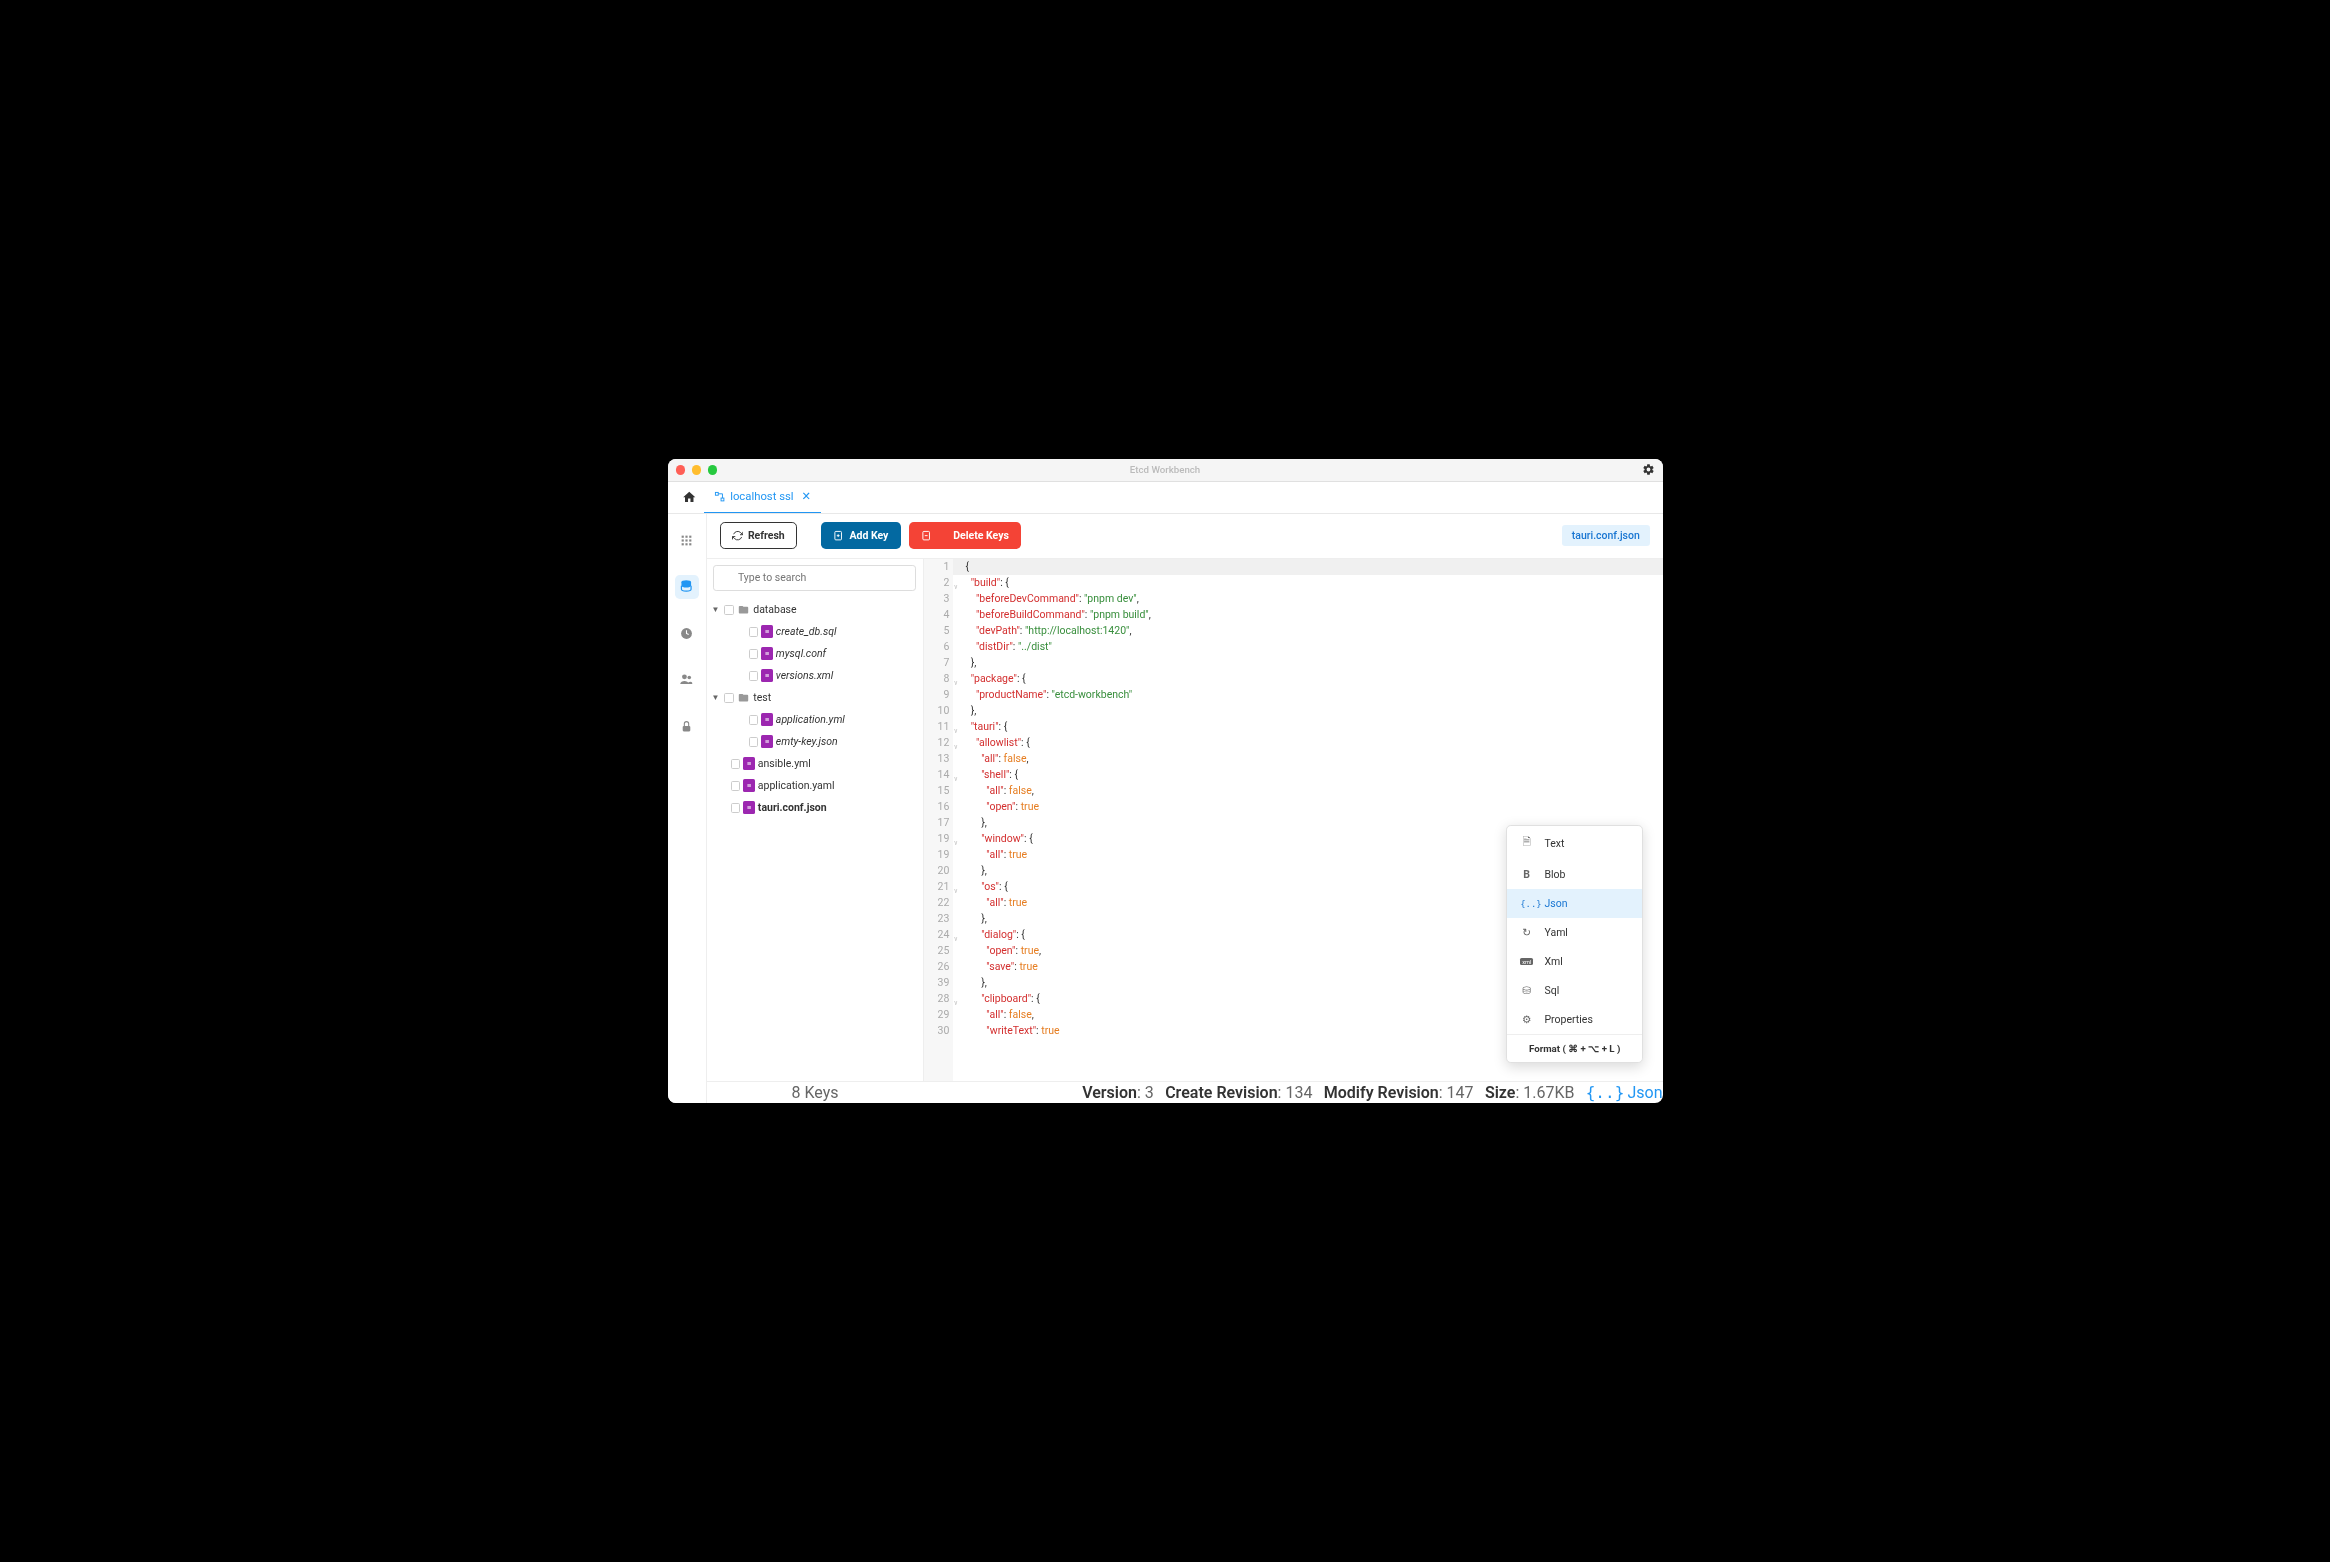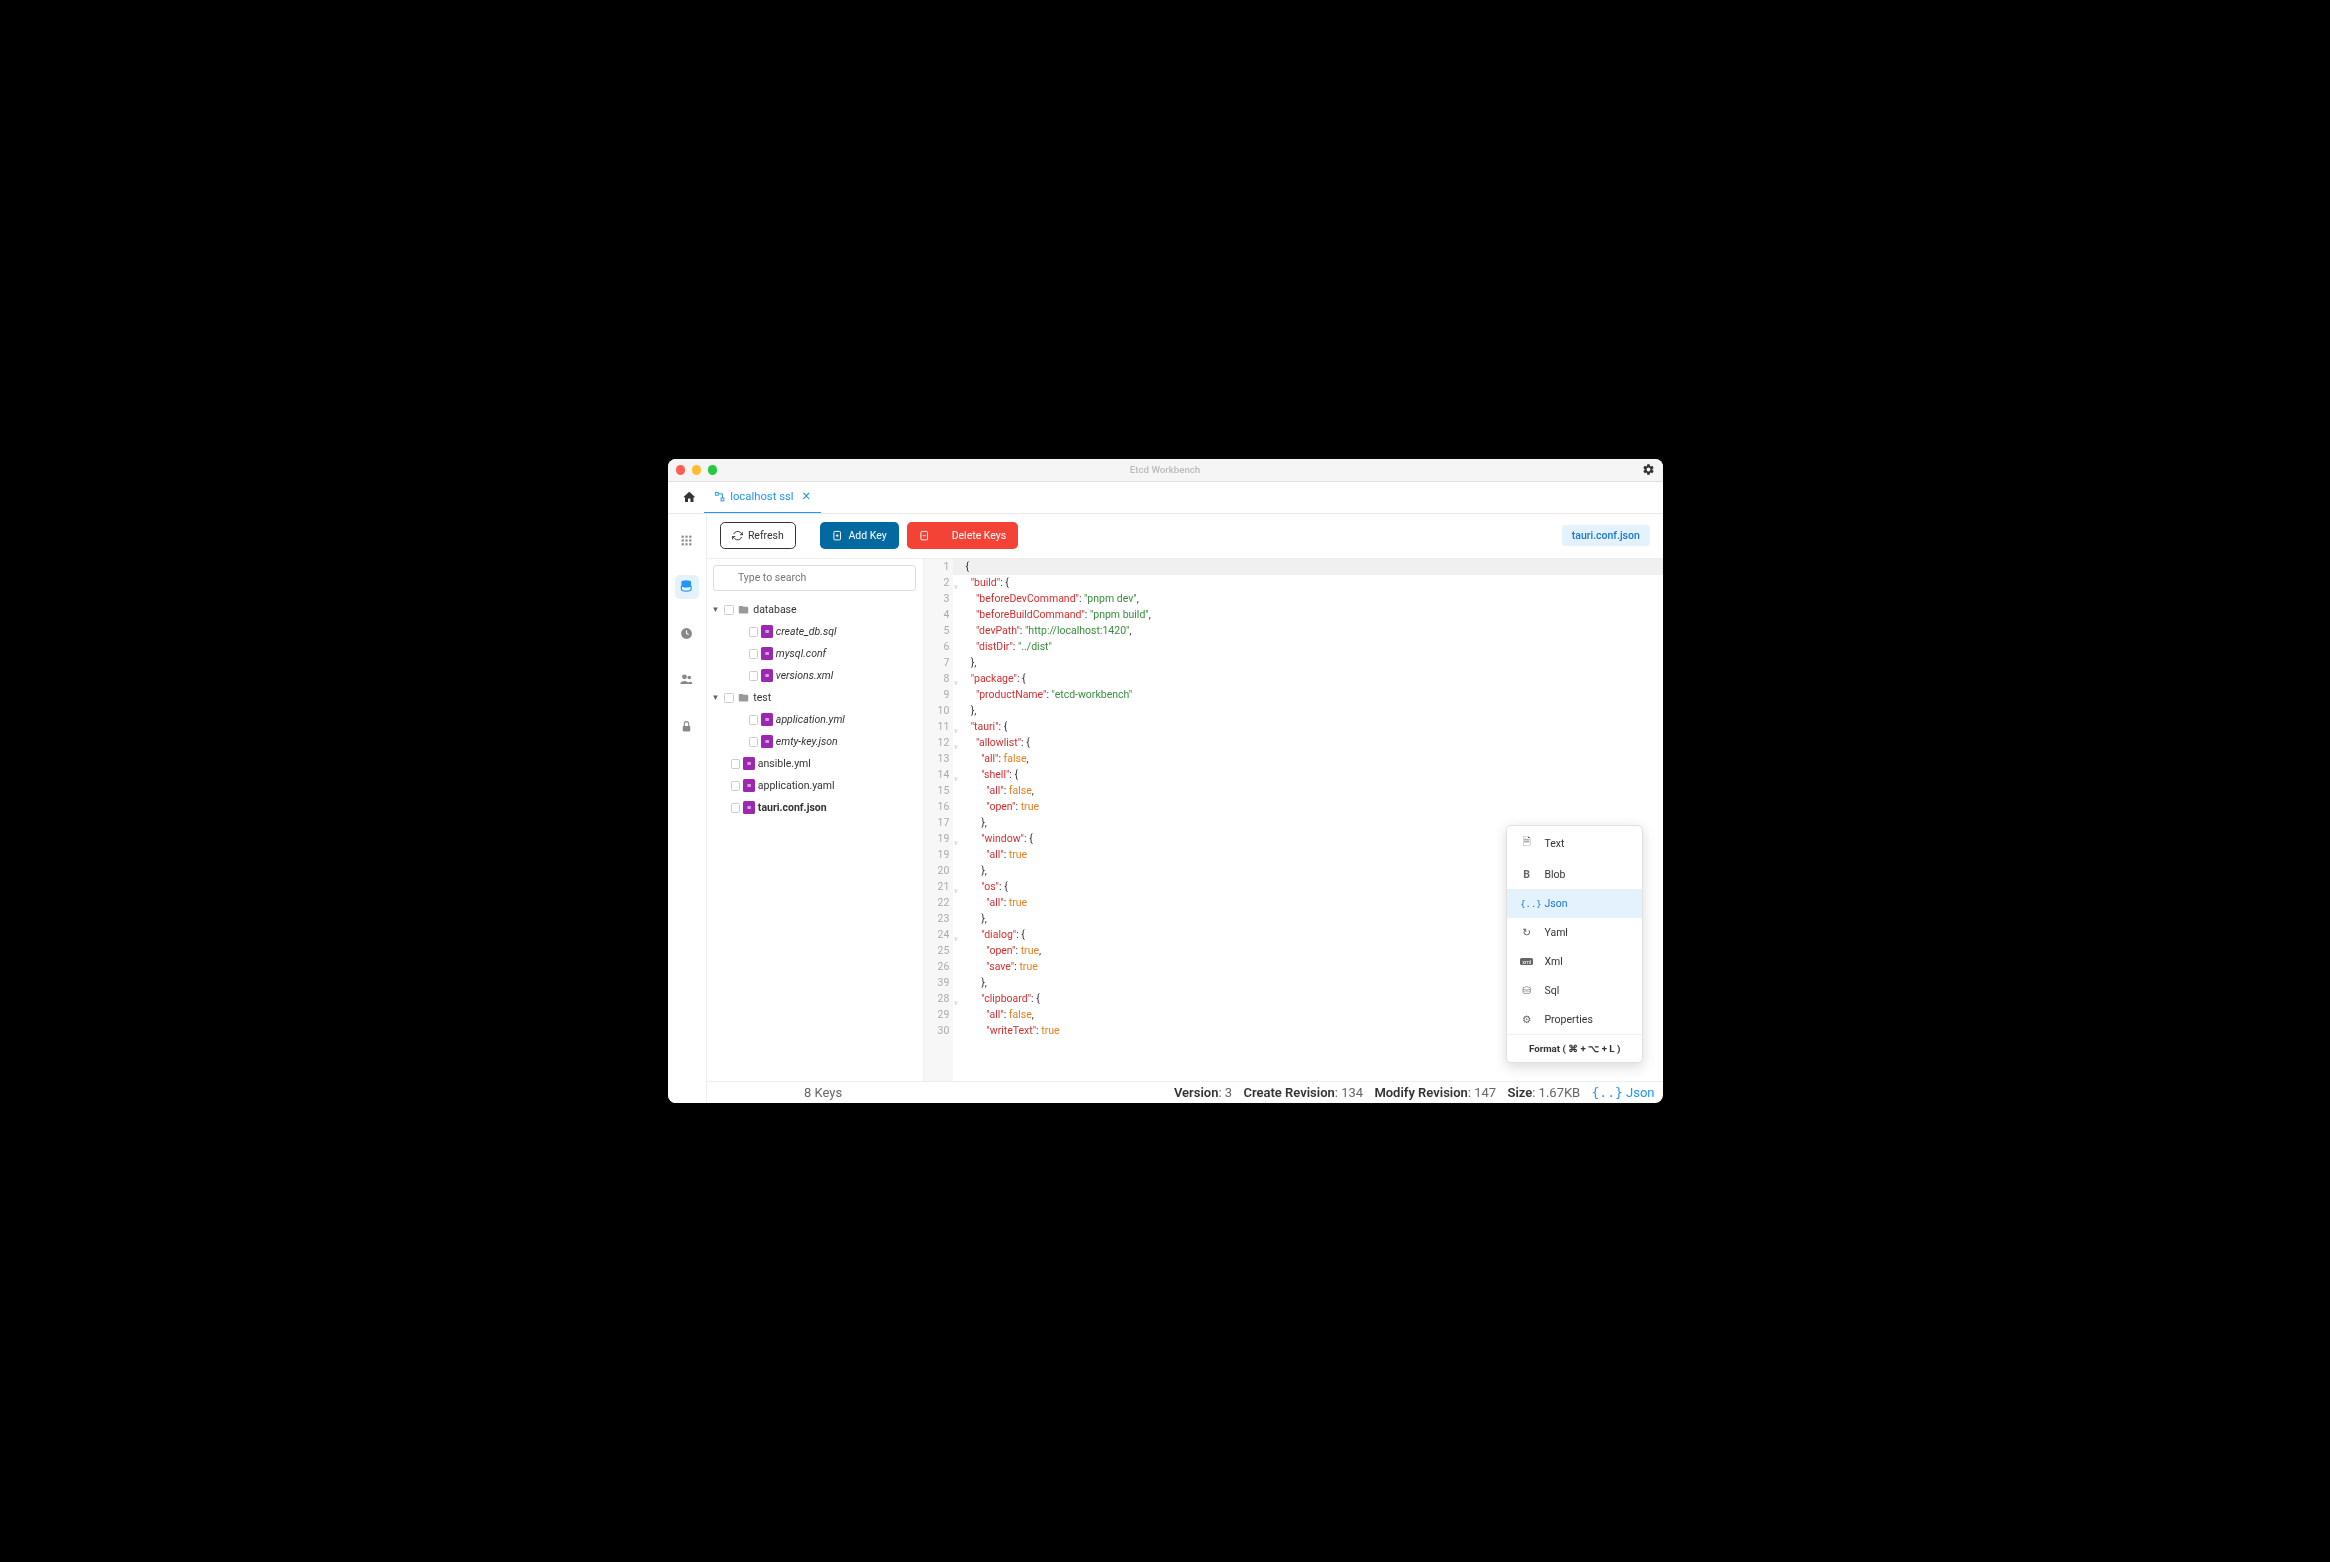--- a/index.html
+++ b/index.html
@@ -16,21 +16,21 @@
 .tabbar { height: 32px; display: flex; align-items: center; border-bottom: 0.8px solid #e8e8e8; padding-left: 6.4px; }
 .home-tab { padding: 0 8px; color: #333; font-size: 14.5px; }
 .conn-tab { display: flex; align-items: center; gap: 4.8px; padding: 0 9.7px; height: 32px; border-bottom: 1.6px solid #2196f3; color: #2196f3; font-size: 11.3px; }
 .conn-tab .close { color: #2196f3; font-size: 11.3px; margin-left: 3.2px; }
 .body { flex: 1; display: flex; overflow: hidden; }
 .dock { width: 39px; background: #fff; border-right: 0.8px solid #eee; display: flex; flex-direction: column; align-items: center; padding-top: 14.5px; gap: 22.5px; }
 .dock-item { width: 24px; height: 24px; display: flex; align-items: center; justify-content: center; color: #888; border-radius: 4.8px; font-size: 13px; }
 .dock-item.active { background: #e3f2fd; color: #2196f3; }
 .main { flex: 1; display: flex; flex-direction: column; overflow: hidden; }
 .toolbar { height: 45px; display: flex; align-items: center; padding: 0 13px; gap: 8px; border-bottom: 0.8px solid #eee; }
-.btn { display: inline-flex; align-items: center; gap: 4.8px; padding: 5.6px 11.3px; border-radius: 4.8px; font-size: 10.5px; border: 0.8px solid transparent; cursor: pointer; font-weight: 400; justify-content: space-between; }
+.btn { display: inline-flex; align-items: center; gap: 4.8px; padding: 5.6px 11.3px; border-radius: 4.8px; font-size: 10.5px; border: 0.8px solid transparent; cursor: pointer; font-weight: 700; justify-content: space-between; }
 .btn-outline { border-color: #333; background: #fff; color: #333; }
 .btn-green { background: #0369a1; color: #fff; margin-left: 16px; }
 .btn-red { background: #f44336; color: #fff; gap: 21px; }
 .btn-cyan { background: #00bcd4; color: #fff; }
 .btn-sm { padding: 4px 8px; font-size: 9.7px; }
 .spacer { flex: 1; }
 .path-chip { background: #e3f2fd; color: #1976d2; padding: 4px 9.7px; border-radius: 3.2px; font-size: 10.5px; font-weight: 500; }
 .content { flex: 1; display: flex; overflow: hidden; }
 .sidebar { width: 217px; border-right: 0.8px solid #eee; display: flex; flex-direction: column; }
 .search-wrap { padding: 6.4px; }
@@ -55,21 +55,21 @@
 .gutter .ln { height: 16px; position: relative; }
 .gutter .ln.fold::after { content: 'v'; position: absolute; right: -8px; color: #bbb; font-size: 6.4px; top: 4px; }
 .code { flex: 1; padding-left: 13px; white-space: pre; overflow: auto; position: relative; }
 .code .line { height: 16px; }
 .code .line.hl { background: #f0f0f0; margin-left: -13px; padding-left: 13px; }
 .tok-brace { color: #333; }
 .tok-key { color: #d32f2f; }
 .tok-str { color: #388e3c; }
 .tok-punc { color: #333; }
 .tok-bool { color: #e67e22; }
-.statusbar { height: 22.5px; border-top: 0.8px solid #eee; display: flex; align-items: center; font-size: 13px; color: #666; padding: 0 8px; }
+.statusbar { height: 22.5px; border-top: 0.8px solid #eee; display: flex; align-items: center; font-size: 16px; color: #666; padding: 0 0; }
 .status-left { flex: 0 0 217px; text-align: center; }
 .status-right { flex: 1; display: flex; justify-content: flex-end; gap: 11.3px; }
 .status-right b { color: #333; font-weight: 600; }
 .status-link { color: #2196f3; display: inline-flex; align-items: center; gap: 3.2px; }
 .popup { position: absolute; right: 19.3px; bottom: 40px; width: 137px; background: #fff; border: 0.8px solid #e0e0e0; border-radius: 4.8px; box-shadow: 0 3.2px 13px rgba(0,0,0,0.15); overflow: hidden; }
 .popup-item { display: flex; align-items: center; gap: 11.3px; padding: 8px 13px; font-size: 10.5px; color: #333; }
 .popup-item.selected { background: #e3f2fd; color: #1976d2; }
 .popup-item .pic { width: 13px; text-align: center; color: #666; font-size: 10.5px; }
 .popup-item.selected .pic { color: #1976d2; }
 .popup-footer { padding: 8px 11.3px; font-size: 9.7px; color: #333; border-top: 0.8px solid #eee; text-align: center; font-weight: bold; }

